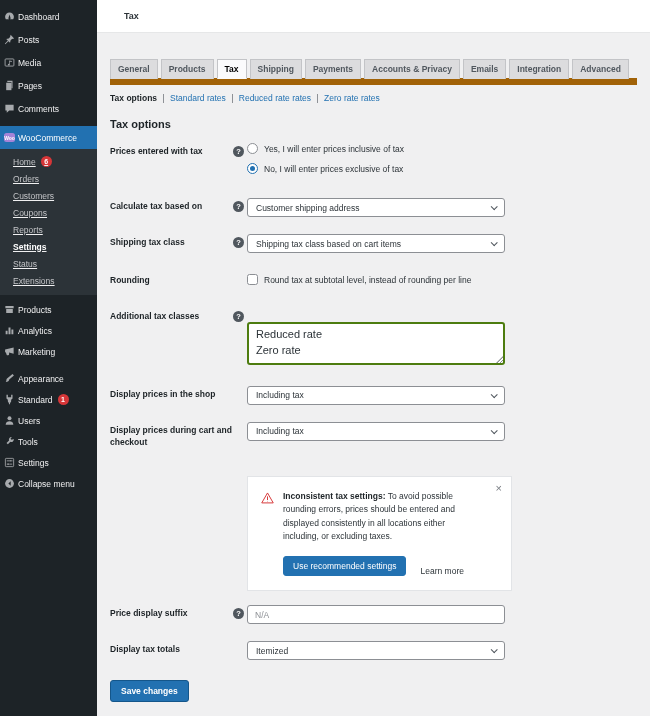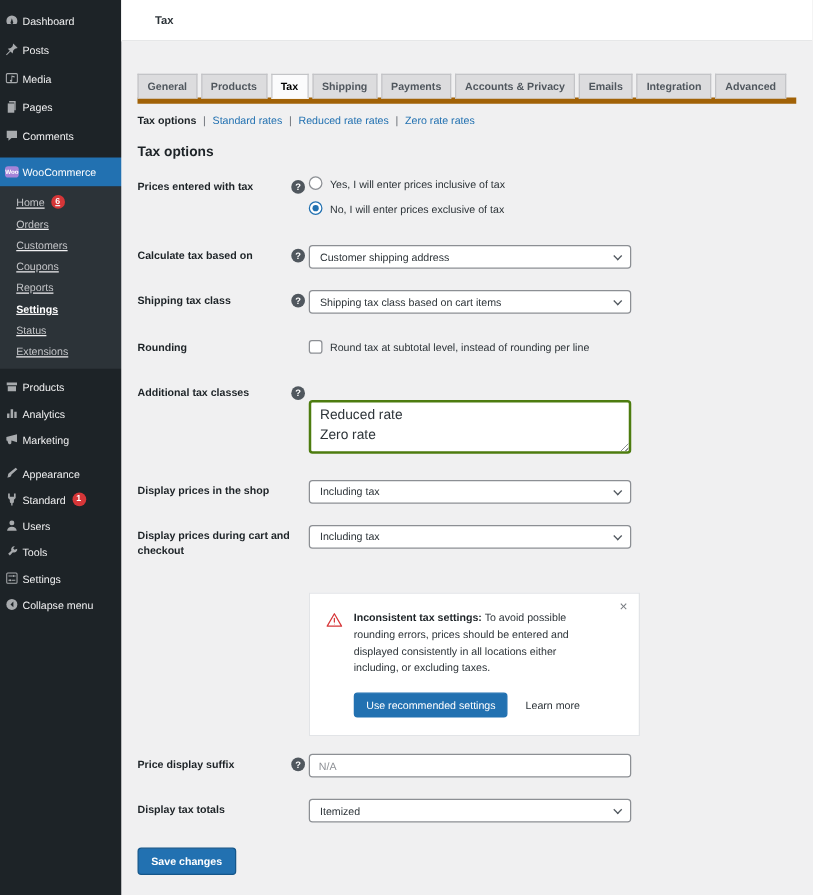--- a/index.html
+++ b/index.html
@@ -53,21 +53,21 @@
 
   
   .content { position:absolute; left:97px; top:0; width:553px; height:716px; background:#f0f0f1; }
   .topbar {
     height:33px; background:#fff; display:flex; align-items:center;
     padding-left:27px; font-size:9px; font-weight:bold; color:#2c3338;
     border-bottom:1px solid #e6e7e8;
   }
   .main { padding:26px 13px 0; }
 
-  .nav-tabs { display:flex; border-bottom:5px solid #a16207; }
+  .nav-tabs { display:flex; border-bottom:7px solid #a16207; }
   .tab {
     margin-right:3px; padding:4px 7px; background:#dcdcde;
     border:1px solid #c3c4c7; border-bottom:none;
     font-size:8.5px; font-weight:bold; color:#50575e;
     text-decoration:none; cursor:pointer; margin-bottom:-1px; white-space:nowrap;
   }
   .tab.active { background:#fbfbfc; color:#000; border-bottom:1px solid #fbfbfc; }
 
   .subnav { margin-top:8px; font-size:8.5px; color:#646970; }
   .subnav .current { font-weight:bold; color:#1d2327; }
@@ -136,21 +136,21 @@
     padding:13px 12px 14px; position:relative;
   }
   .notice-body { display:flex; }
   .warn-ico { width:15px; height:14px; flex:0 0 15px; margin-right:8px; margin-top:1px; }
   .notice-text { width:198px; line-height:1.6; color:#2c3338; font-size:8.5px; }
   .notice-text strong { color:#1d2327; }
   .notice-close {
     position:absolute; top:6px; right:9px; color:#787c82; font-size:11px;
     cursor:pointer; line-height:1;
   }
-  .notice-actions { margin-top:12px; margin-left:23px; display:flex; align-items:center; }
+  .notice-actions { margin-top:12px; margin-left:23px; display:flex; align-items:flex-end; }
   .btn-primary {
     background:#2271b1; color:#fff; border:1px solid #2271b1; border-radius:3px;
     font-size:8.5px; font-family:inherit; padding:4px 9px; cursor:pointer;
   }
   .btn-link { margin-left:14px; color:#2c3338; cursor:pointer; text-decoration:none; }
 
   .save-btn {
     background:#2271b1; color:#fff; border:1px solid #14568a; border-radius:3px;
     font-size:8.5px; font-family:inherit; font-weight:bold; padding:5px 10px; cursor:pointer;
   }

